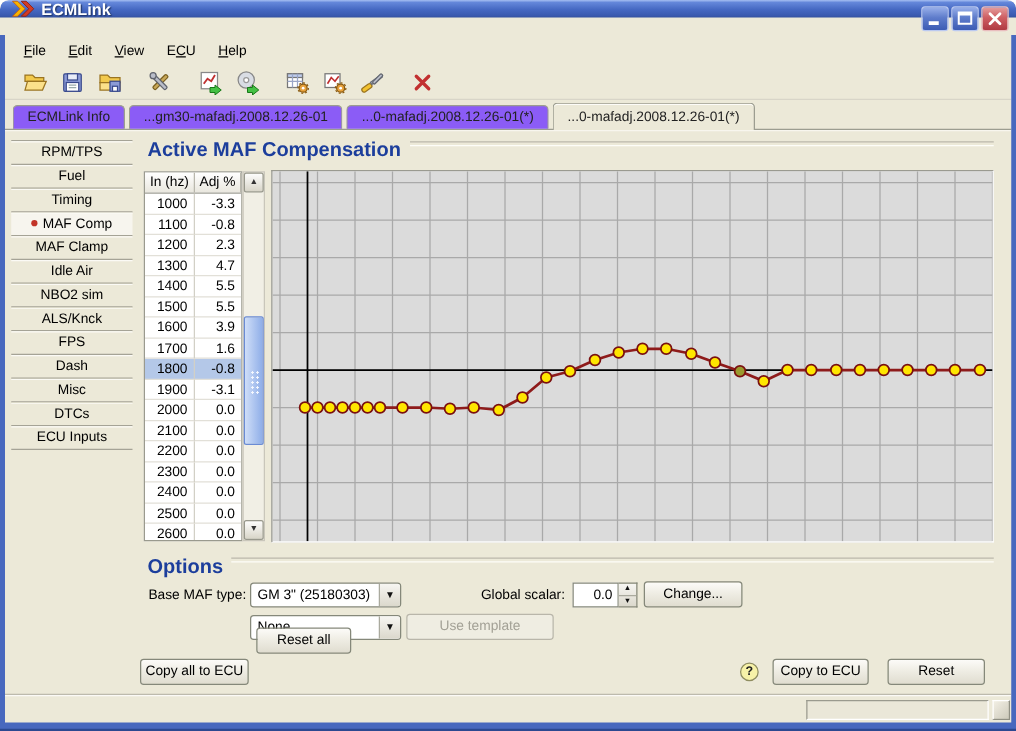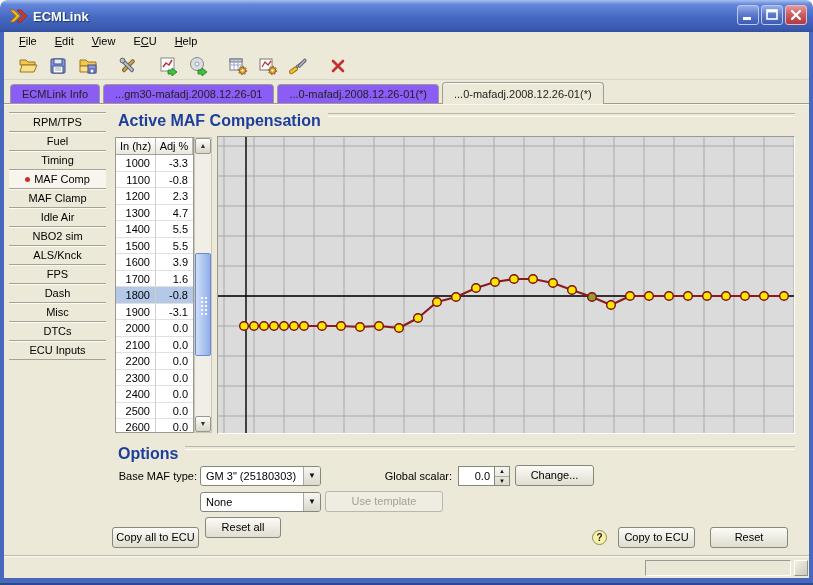--- a/index.html
+++ b/index.html
@@ -7,21 +7,21 @@
   body { font-family: "Liberation Sans", sans-serif; font-size: 11px; color:#000; }
 
   #window { position:relative; width:813px; height:585px; background:#ECE9D8; overflow:hidden; border-radius:7px 7px 0 0; }
 
   
   .edge { position:absolute; background:#4868BE; z-index:50; }
   .edge-l { left:0; top:28px; width:4px;  height:557px; }
   .edge-r { left:809px; top:28px; width:4px; height:557px; }
   .edge-b { left:0; top:578px; width:813px; height:7px; border-bottom:2px solid #2C4890; }
 
-  .titlebar { position:absolute; left:0; top:0; width:813px; height:32px;
+  .titlebar { position:absolute; left:0; top:0; width:813px; height:14px;
     background:linear-gradient(180deg,#A6BFF2 0%, #6487DA 14%, #4568C2 55%, #3A5AB0 88%, #33519F 100%);
     border-radius:7px 7px 0 0; display:flex; align-items:center; z-index:60; }
   .titlebar .app-icon { width:20px; height:20px; margin:0 5px 0 8px; }
   .titlebar .title { color:#fff; font-weight:bold; font-size:13px; text-shadow:1px 1px 1px #1E3466; }
   .win-btns { position:absolute; right:6px; top:5px; display:flex; gap:2px; }
   .win-btn { width:22px; height:20px; border-radius:3px; border:1px solid #BBC9F0;
     background:linear-gradient(#97AEE9,#5E7CCB 45%,#3C5CB4); display:flex; align-items:center; justify-content:center; }
   .win-btn.close { background:linear-gradient(#E49C9C,#CE5E62 45%,#B03A42); border-color:#E9BDBE; }
 
   .menubar { position:absolute; left:4px; top:30px; width:805px; height:22px; background:#ECE9D8;
@@ -400,21 +400,21 @@
     </div>
     <div class="btn-xp" style="left:511px; top:361px; width:79px;">Change...</div>
 
     <div class="combo" style="left:196px; top:388px;">
       <span class="val">None</span>
       <span class="arrow">▼</span>
     </div>
     <div class="btn-xp disabled" style="left:321px; top:387px; width:118px;">Use template</div>
 
     <div class="btn-xp" style="left:108px; top:423px; width:87px;">Copy all to ECU</div>
-    <div class="btn-xp" style="left:201px; top:413px; width:76px;">Reset all</div>
+    <div class="btn-xp" style="left:201px; top:398px; width:76px;">Reset all</div>
     <div class="help-bubble" style="left:588px; top:426px;">?</div>
     <div class="btn-xp" style="left:614px; top:423px; width:77px;">Copy to ECU</div>
     <div class="btn-xp" style="left:706px; top:423px; width:78px;">Reset</div>
 
   </div>
 
   <div class="statusbar">
     <div class="status-field"></div>
     <div class="resize-grip"></div>
   </div>

